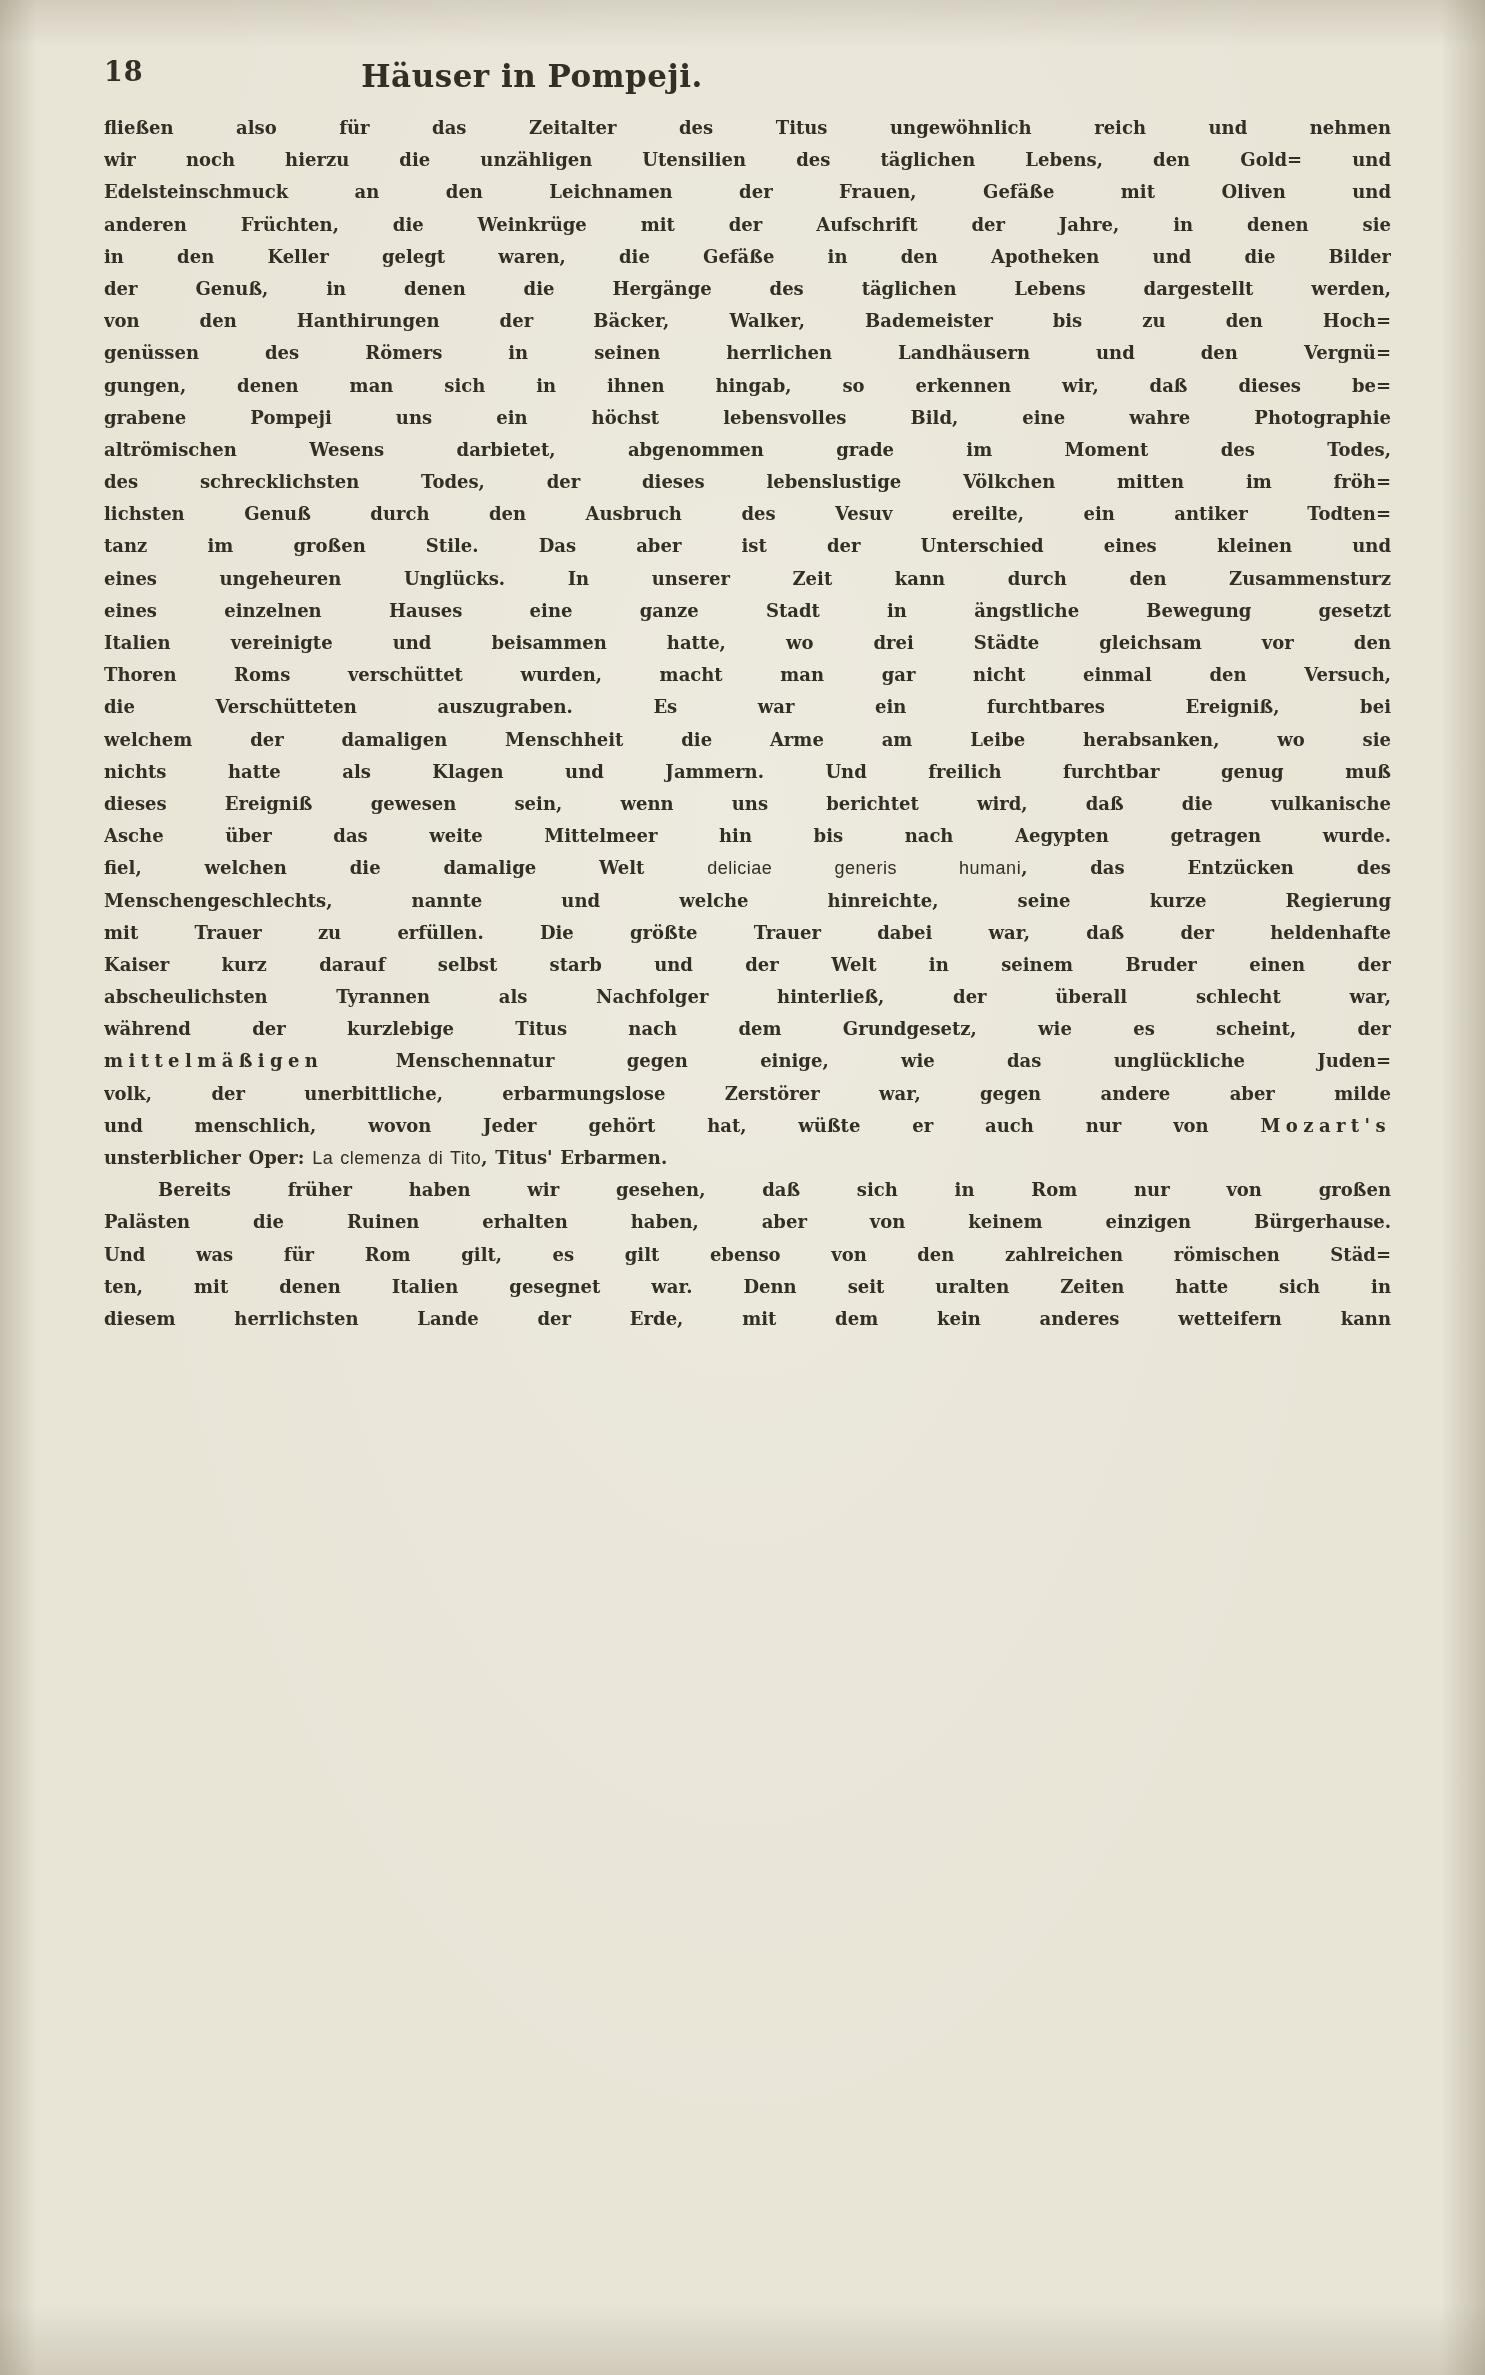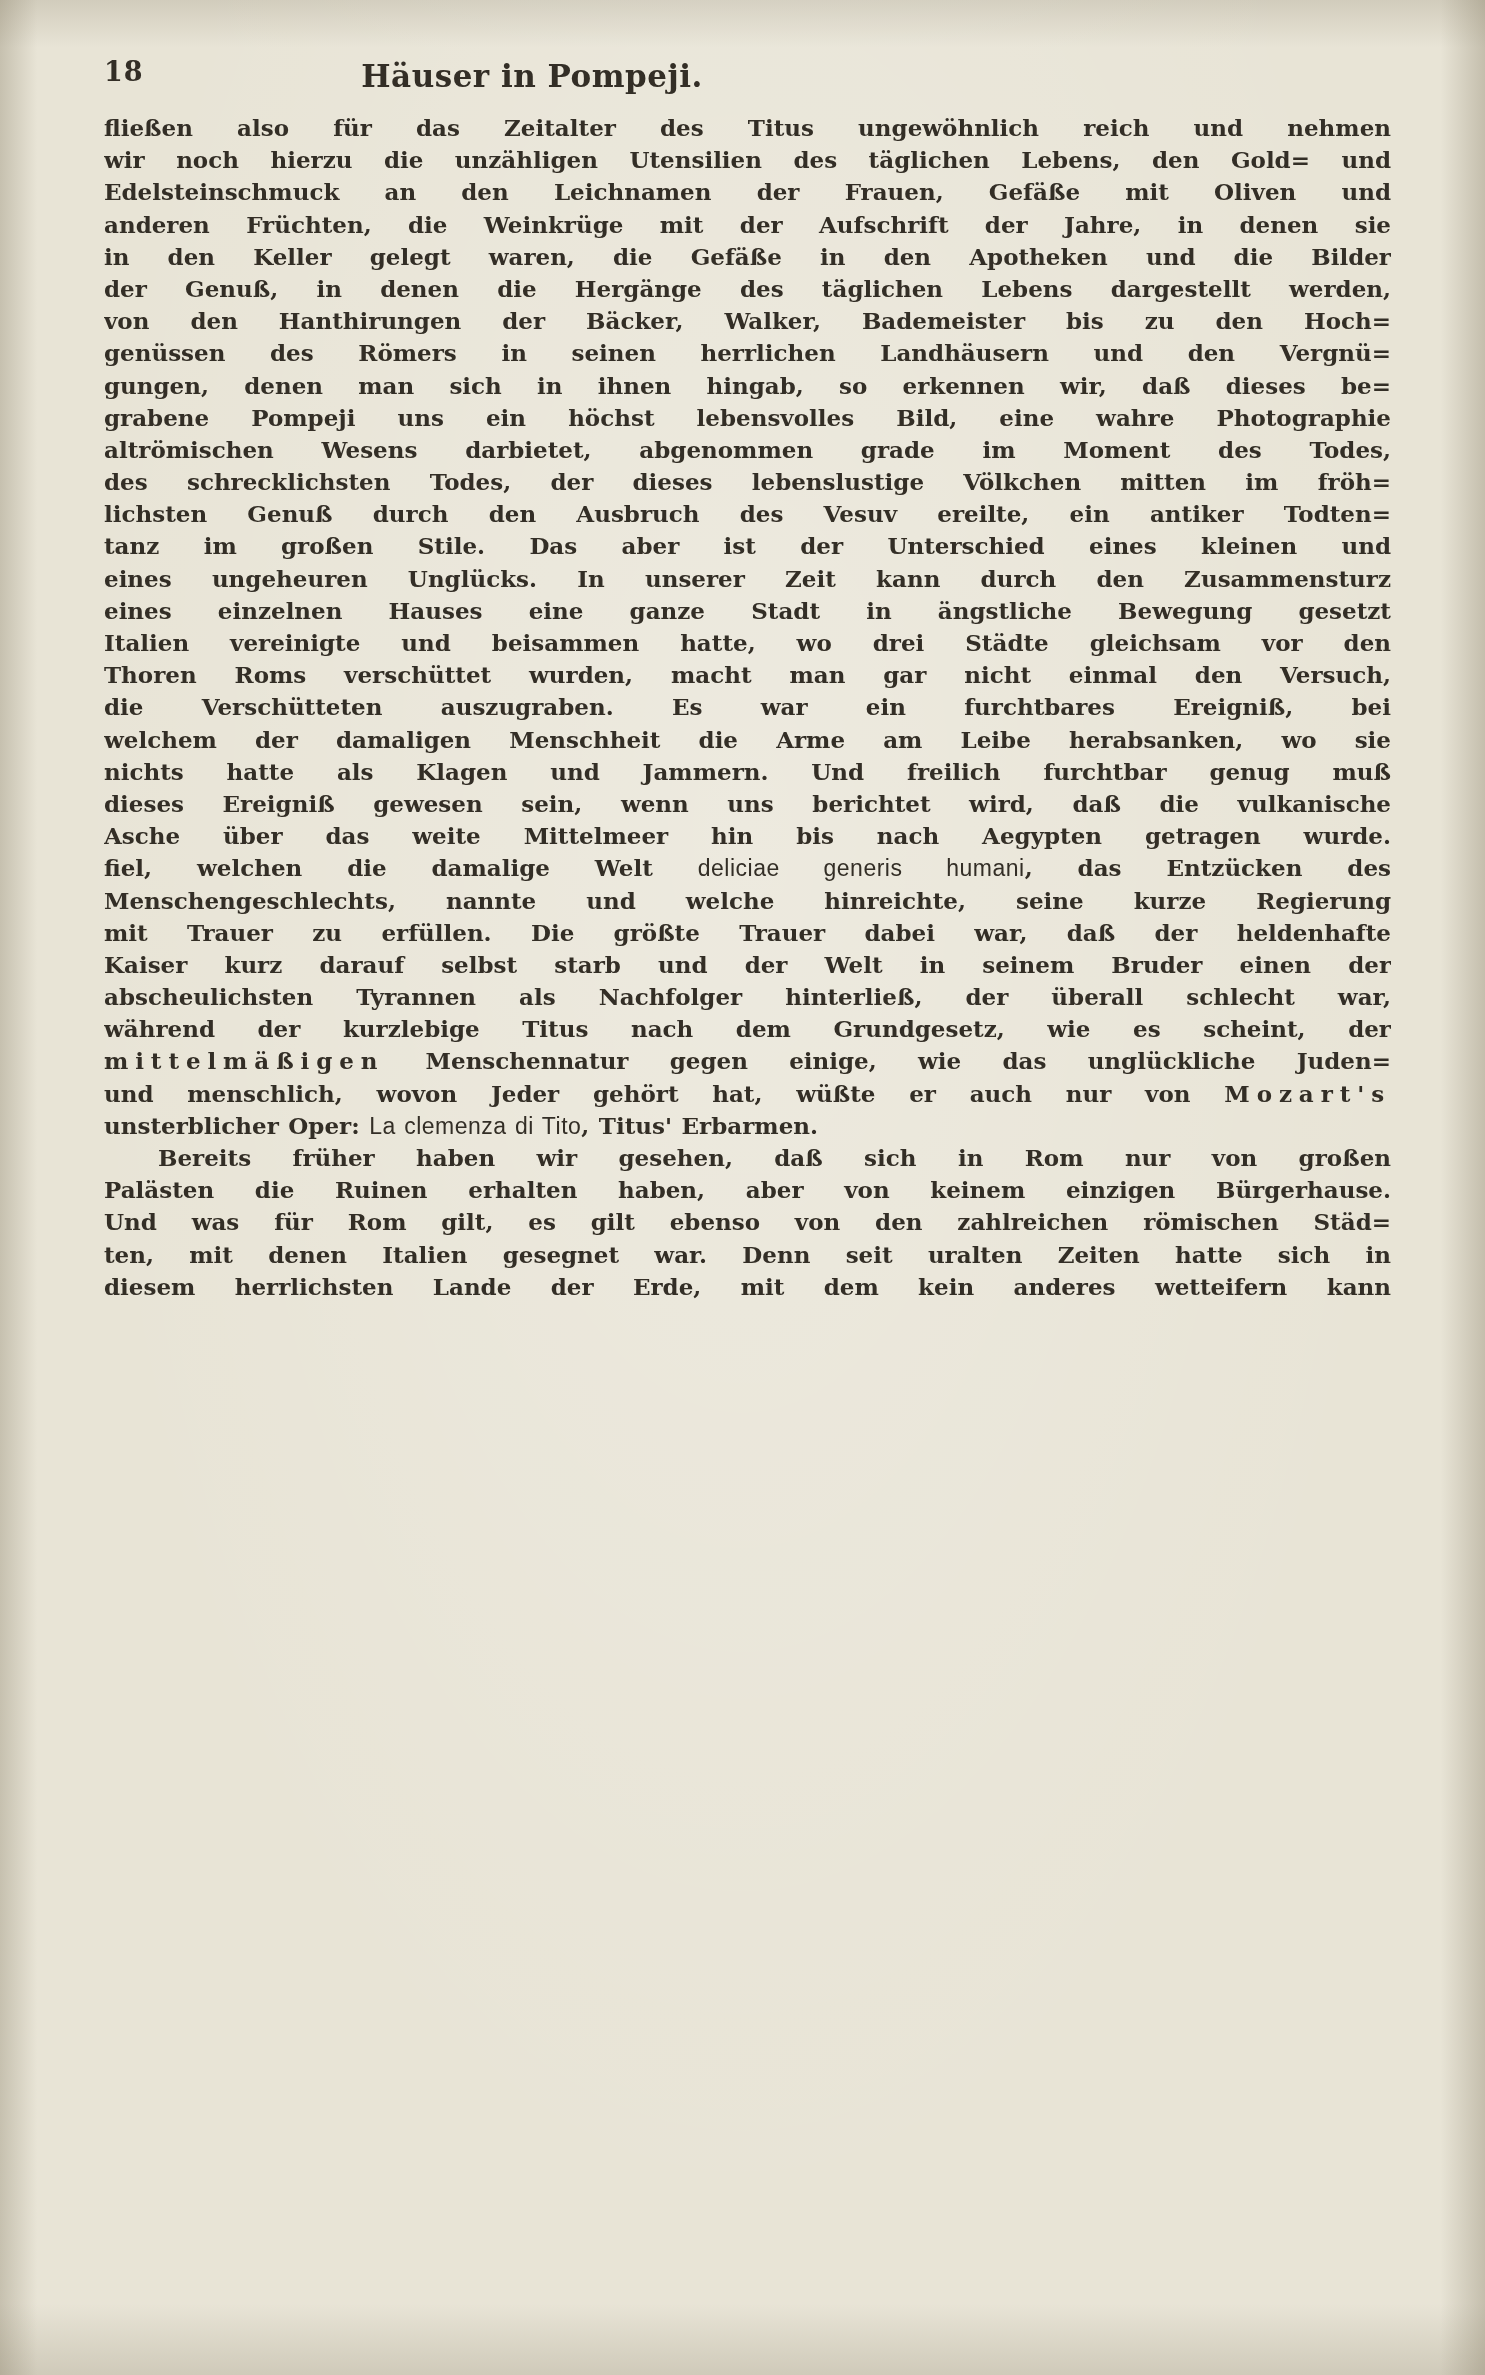--- a/index.html
+++ b/index.html
@@ -35,21 +35,21 @@
     white-space: nowrap;
     letter-spacing: 0.5px;
   }
   .textblock {
     position: absolute;
     left: 104px;
     top: 112px;
     width: 1287px;
   }
   .line {
-    font-size: 23px;
+    font-size: 18px;
     font-weight: bold;
     line-height: 32.2px;
     height: 32.2px;
     overflow: hidden;
     text-align: justify;
     text-align-last: justify;
     word-spacing: 1.5px;
     white-space: normal;
   }
   .line.indent { text-indent: 54px; }
@@ -91,20 +91,21 @@
       <div class="line"><span>nichts hatte als Klagen und Jammern. Und freilich furchtbar genug muß</span></div>
       <div class="line"><span>dieses Ereigniß gewesen sein, wenn uns berichtet wird, daß die vulkanische</span></div>
       <div class="line"><span>Asche über das weite Mittelmeer hin bis nach Aegypten getragen wurde.</span></div>
       <div class="line"><span>fiel, welchen die damalige Welt </span><span class="roman">deliciae generis humani</span><span>, das Entzücken des</span></div>
       <div class="line"><span>Menschengeschlechts, nannte und welche hinreichte, seine kurze Regierung</span></div>
       <div class="line"><span>mit Trauer zu erfüllen. Die größte Trauer dabei war, daß der heldenhafte</span></div>
       <div class="line"><span>Kaiser kurz darauf selbst starb und der Welt in seinem Bruder einen der</span></div>
       <div class="line"><span>abscheulichsten Tyrannen als Nachfolger hinterließ, der überall schlecht war,</span></div>
       <div class="line"><span>während der kurzlebige Titus nach dem Grundgesetz, wie es scheint, der</span></div>
       <div class="line"><span class="spaced">mittelmäßigen</span><span> Menschennatur gegen einige, wie das unglückliche Juden=</span></div>
+      <div class="line"><span>volk, der unerbittliche, erbarmungslose Zerstörer war, gegen andere aber milde</span></div>
       <div class="line"><span>und menschlich, wovon Jeder gehört hat, wüßte er auch nur von </span><span class="spaced">Mozart's</span></div>
       <div class="line no-justify"><span>unsterblicher Oper: </span><span class="roman">La clemenza di Tito</span><span>, Titus' Erbarmen.</span></div>
       <div class="line indent"><span>Bereits früher haben wir gesehen, daß sich in Rom nur von großen</span></div>
       <div class="line"><span>Palästen die Ruinen erhalten haben, aber von keinem einzigen Bürgerhause.</span></div>
       <div class="line"><span>Und was für Rom gilt, es gilt ebenso von den zahlreichen römischen Städ=</span></div>
       <div class="line"><span>ten, mit denen Italien gesegnet war. Denn seit uralten Zeiten hatte sich in</span></div>
       <div class="line"><span>diesem herrlichsten Lande der Erde, mit dem kein anderes wetteifern kann</span></div>
     </div>
 </div>
 

